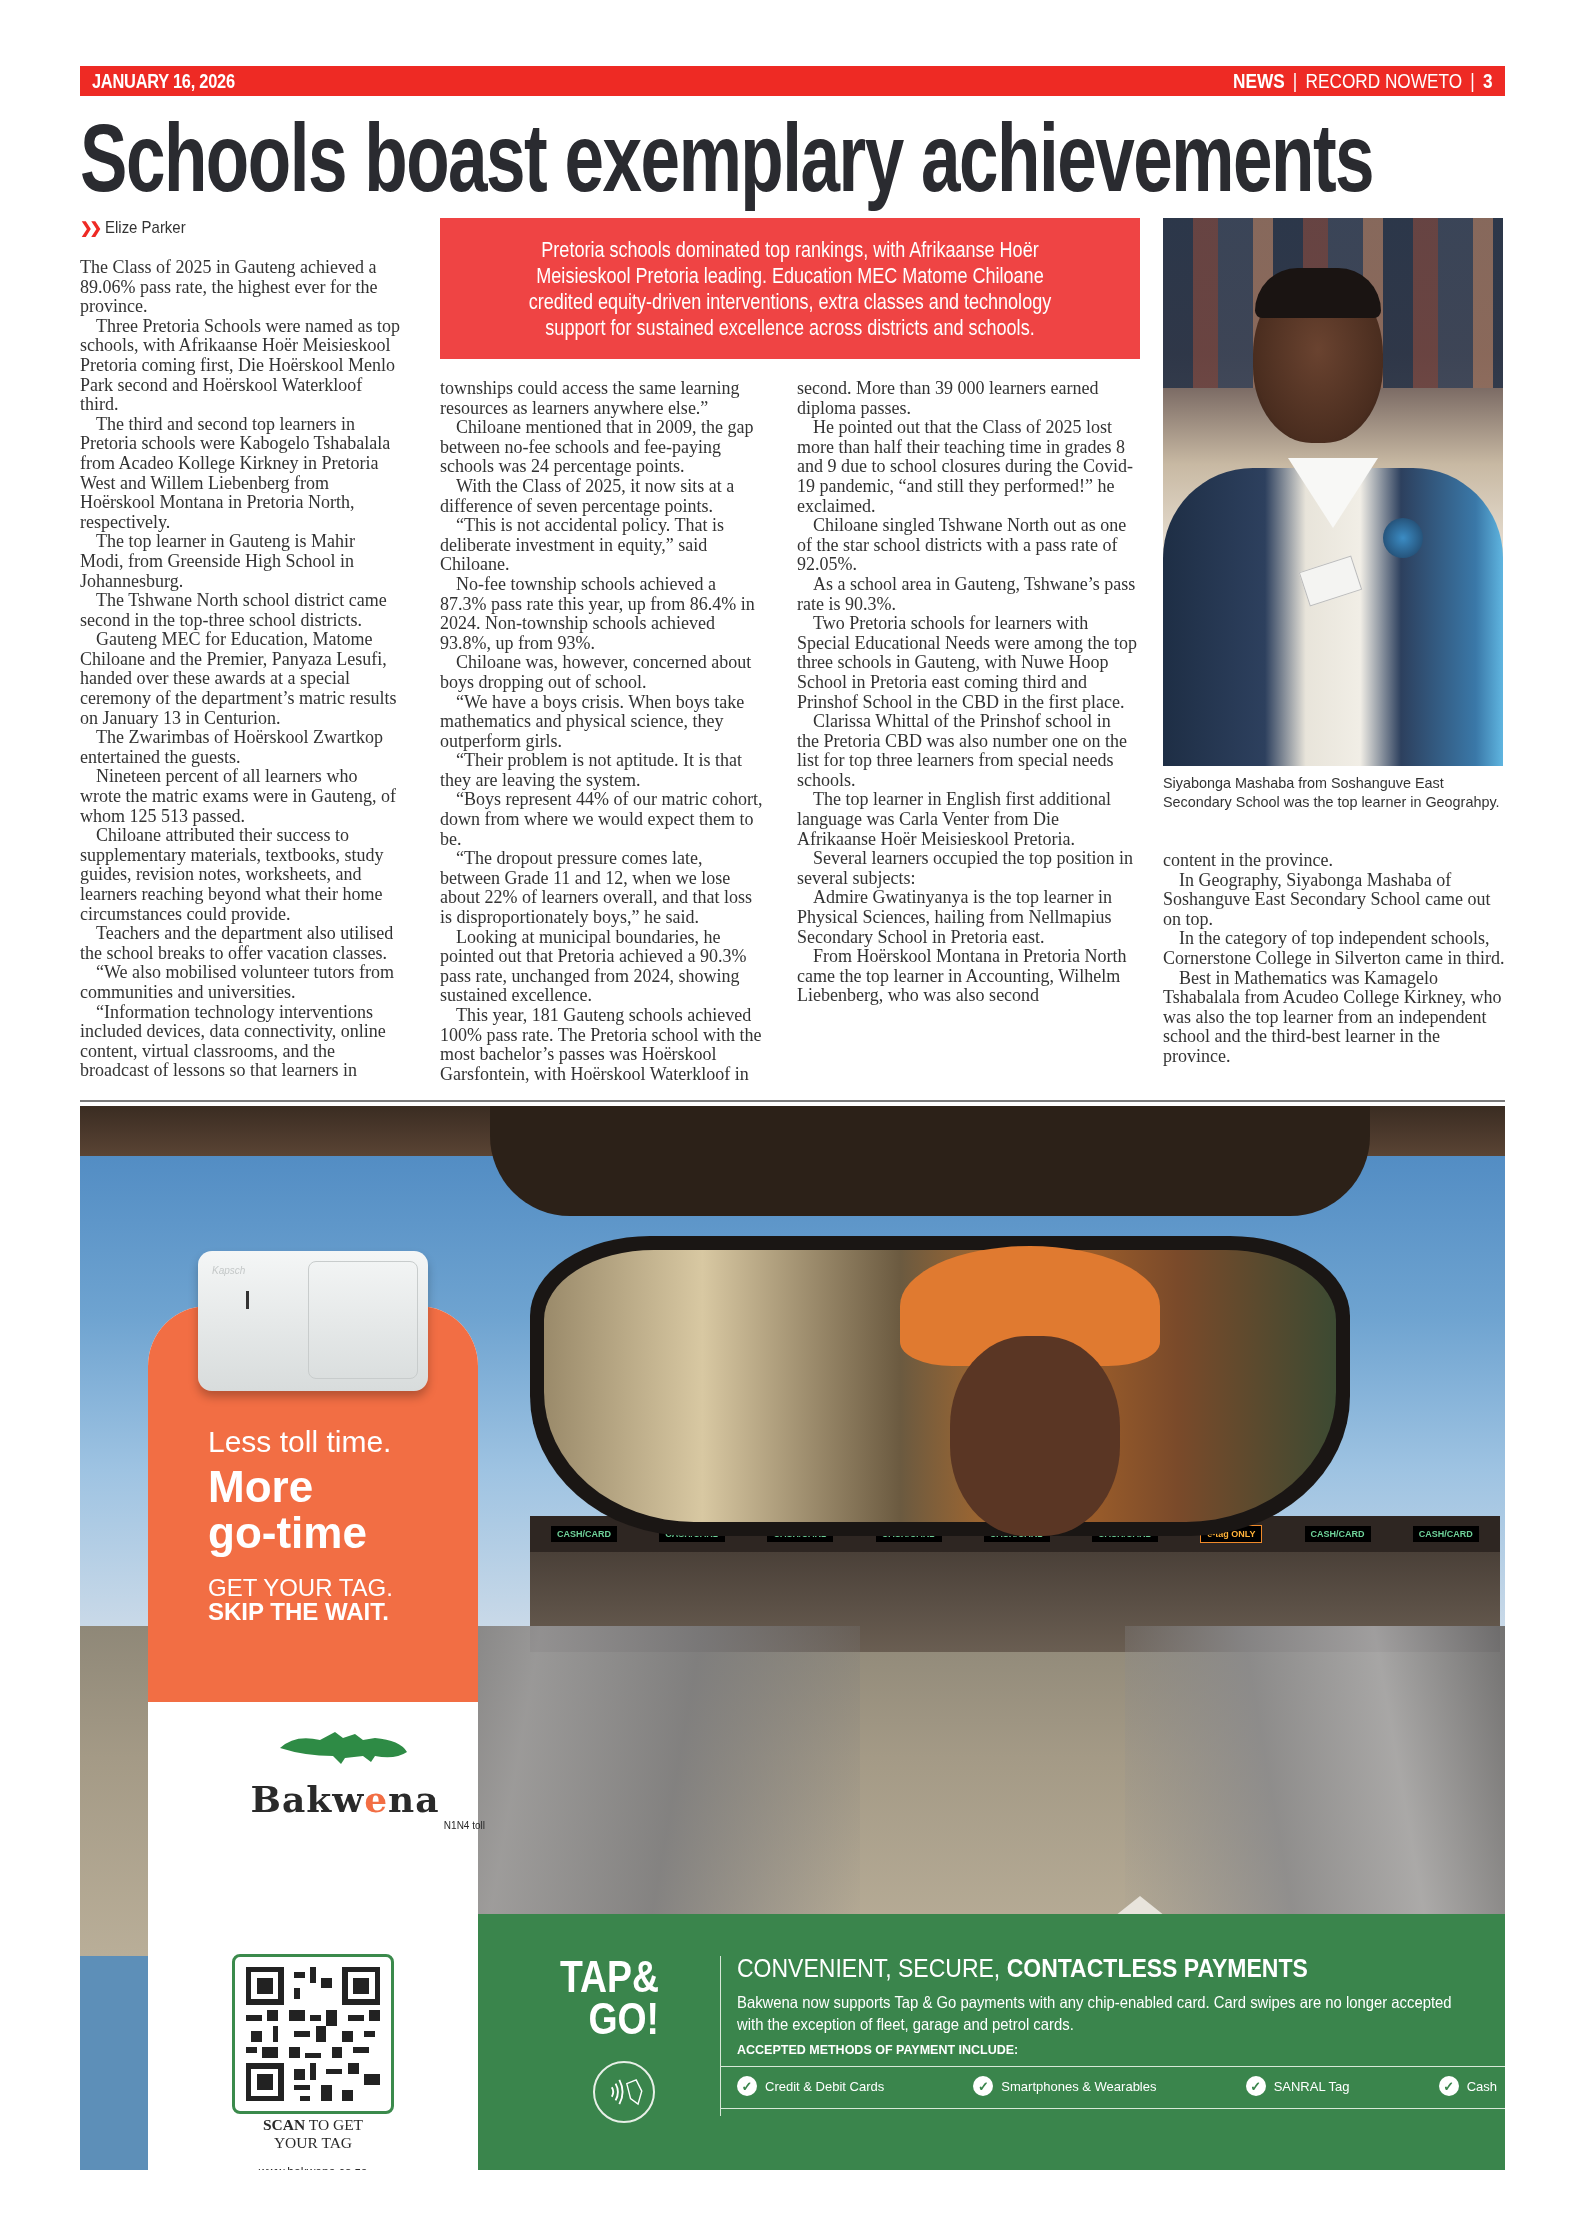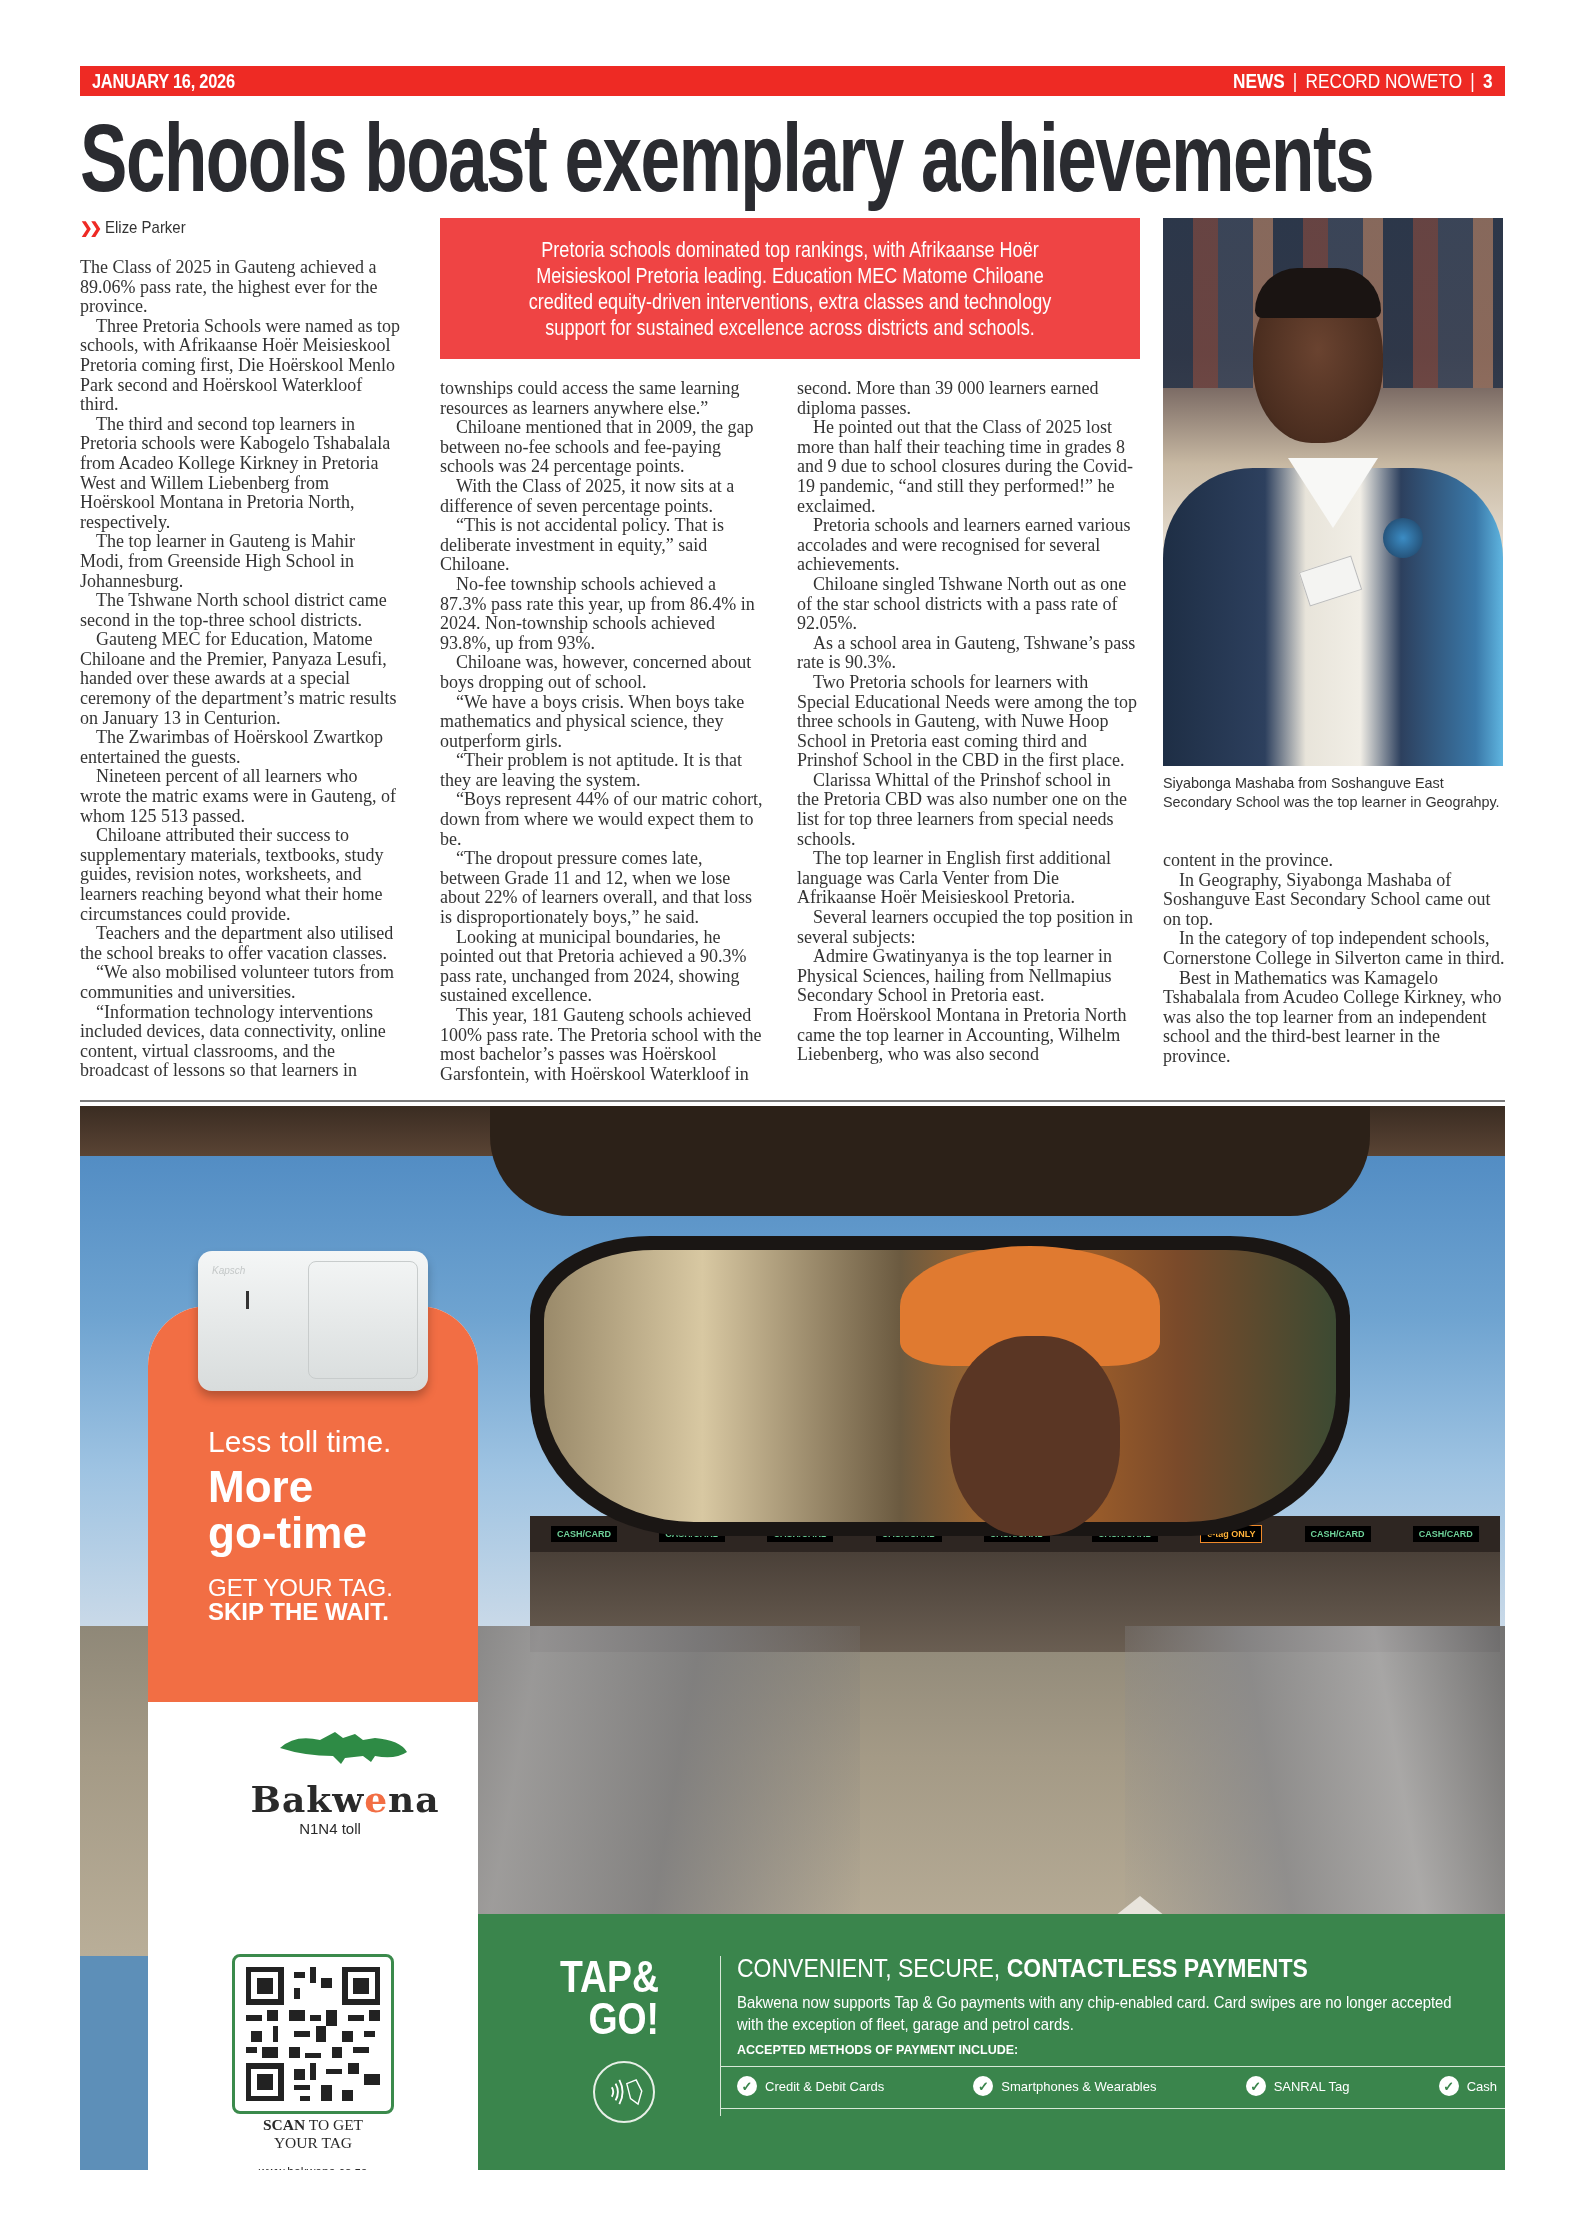--- a/index.html
+++ b/index.html
@@ -70,21 +70,21 @@
   .ad .slogan { position: absolute; left: 128px; top: 318px; color: #fff; font-family: "Liberation Sans", sans-serif; }
   .ad .slogan .l1 { font-size: 30px; line-height: 36px; }
   .ad .slogan .l2 { font-size: 44px; font-weight: bold; line-height: 46px; margin-top: 4px; }
   .ad .slogan .l3 { font-size: 24px; line-height: 24px; margin-top: 20px; }
   .ad .slogan .l4 { font-size: 24px; font-weight: bold; line-height: 24px; }
 
   .ad .logo { position: absolute; left: 125px; top: 620px; width: 280px; text-align: center; }
   .ad .logo .croc { width: 140px; height: 40px; margin: 0 auto 8px; }
   .ad .logo .word { font-family: "DejaVu Serif", serif; font-weight: bold; font-size: 36px; color: #2a2a2a; letter-spacing: 1px; }
   .ad .logo .word .e { color: #f26e44; }
-  .ad .logo .sub { font-family: "Liberation Sans", sans-serif; font-size: 15px; color: #2a2a2a; margin-right: 30px; }
+  .ad .logo .sub { font-family: "Liberation Sans", sans-serif; font-size: 10px; color: #2a2a2a; text-align: right; }
 
   .ad .qrbox { position: absolute; left: 152px; top: 848px; width: 162px; height: 160px; border: 3px solid #3b8a4c; border-radius: 8px; background: #fff; padding: 10px; }
   .ad .qr { width: 100%; height: 100%; }
   .ad .scan { position: absolute; left: 125px; top: 1010px; width: 216px; text-align: center; font-family: Liberation Serif, serif; font-size: 15.5px; line-height: 18px; color: #2a2a2a; }
   .ad .scan b { font-weight: bold; }
   .ad .contact { position: absolute; left: 125px; top: 1058px; width: 216px; text-align: center; font-family: "Liberation Sans", sans-serif; font-size: 12px; line-height: 16px; color: #2a2a2a; }
 
   .ad .greenband { position: absolute; left: 398px; top: 808px; width: 1027px; height: 256px; background: #3a854c; color: #fff; font-family: "Liberation Sans", sans-serif; }
   .ad .tapgo { position: absolute; left: 480px; top: 850px; color: #fff; font-family: "Liberation Sans", sans-serif; font-weight: bold; font-size: 44px; line-height: 42px; text-align: right; transform: scaleX(0.85); transform-origin: left top; }
   .ad .nfc { position: absolute; left: 513px; top: 955px; width: 62px; height: 62px; border: 2px solid #e8f0e8; border-radius: 50%; }
@@ -150,21 +150,20 @@
   <p>“Their problem is not aptitude. It is that they are leaving the system.</p>
   <p>“Boys represent 44% of our matric cohort, down from where we would expect them to be.</p>
   <p>“The dropout pressure comes late, between Grade 11 and 12, when we lose about 22% of learners overall, and that loss is disproportionately boys,” he said.</p>
   <p>Looking at municipal boundaries, he pointed out that Pretoria achieved a 90.3% pass rate, unchanged from 2024, showing sustained excellence.</p>
   <p>This year, 181 Gauteng schools achieved 100% pass rate. The Pretoria school with the most bachelor’s passes was Hoërskool Garsfontein, with Hoërskool Waterkloof in</p>
 </div>
 
 <div class="col col3">
   <p class="first">second. More than 39 000 learners earned diploma passes.</p>
   <p>He pointed out that the Class of 2025 lost more than half their teaching time in grades 8 and 9 due to school closures during the Covid-19 pandemic, “and still they performed!” he exclaimed.</p>
-  <p>Pretoria schools and learners earned various accolades and were recognised for several achievements.</p>
   <p>Chiloane singled Tshwane North out as one of the star school districts with a pass rate of 92.05%.</p>
   <p>As a school area in Gauteng, Tshwane’s pass rate is 90.3%.</p>
   <p>Two Pretoria schools for learners with Special Educational Needs were among the top three schools in Gauteng, with Nuwe Hoop School in Pretoria east coming third and Prinshof School in the CBD in the first place.</p>
   <p>Clarissa Whittal of the Prinshof school in the Pretoria CBD was also number one on the list for top three learners from special needs schools.</p>
   <p>The top learner in English first additional language was Carla Venter from Die Afrikaanse Hoër Meisieskool Pretoria.</p>
   <p>Several learners occupied the top position in several subjects:</p>
   <p>Admire Gwatinyanya is the top learner in Physical Sciences, hailing from Nellmapius Secondary School in Pretoria east.</p>
   <p>From Hoërskool Montana in Pretoria North came the top learner in Accounting, Wilhelm Liebenberg, who was also second</p>
 </div>
 

